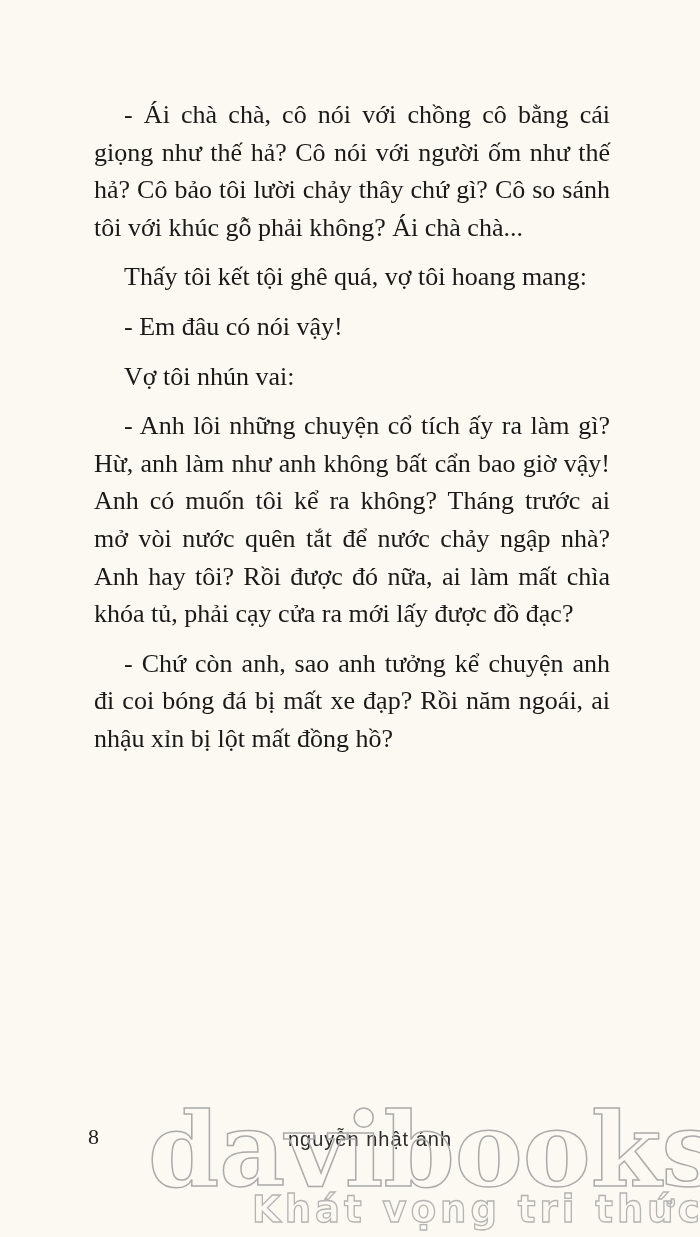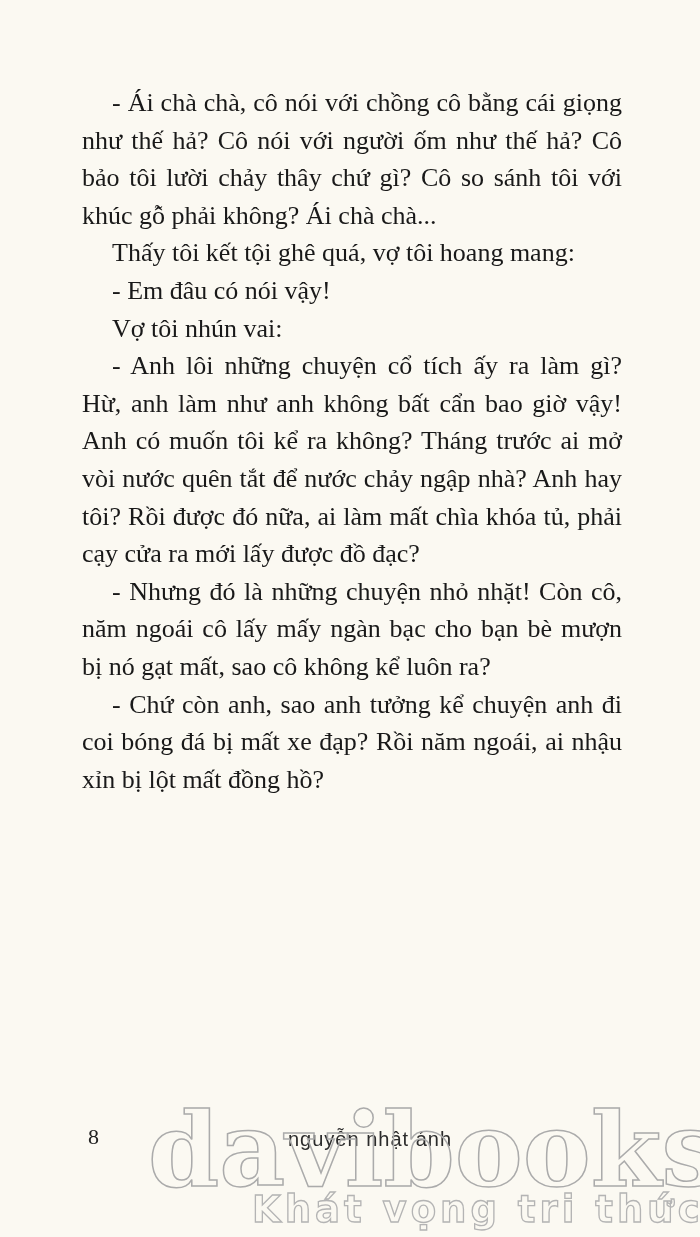--- a/index.html
+++ b/index.html
@@ -23,21 +23,21 @@
     position: absolute;
     left: 82px;
     top: 84px;
     width: 540px;
     color: #191919;
     font-size: 26px;
     line-height: 37.6px;
     text-align: justify;
   }
   .body-text p {
-    margin: 0;
+    margin: 12px;
     padding: 0;
     text-indent: 30px;
     font-family: Liberation Serif, serif;
   }
   .footer-pagenum {
     position: absolute;
     left: 88px;
     top: 1124px;
     font-size: 22px;
     color: #222222;
@@ -93,21 +93,20 @@
 <body>
 
 <div class="page">
 
   <div class="body-text">
     <p>- Ái chà chà, cô nói với chồng cô bằng cái giọng như thế hả? Cô nói với người ốm như thế hả? Cô bảo tôi lười chảy thây chứ gì? Cô so sánh tôi với khúc gỗ phải không? Ái chà chà...</p>
     <p>Thấy tôi kết tội ghê quá, vợ tôi hoang mang:</p>
     <p>- Em đâu có nói vậy!</p>
     <p>Vợ tôi nhún vai:</p>
     <p>- Anh lôi những chuyện cổ tích ấy ra làm gì? Hừ, anh làm như anh không bất cẩn bao giờ vậy! Anh có muốn tôi kể ra không? Tháng trước ai mở vòi nước quên tắt để nước chảy ngập nhà? Anh hay tôi? Rồi được đó nữa, ai làm mất chìa khóa tủ, phải cạy cửa ra mới lấy được đồ đạc?</p>
-    <p>- Nhưng đó là những chuyện nhỏ nhặt! Còn cô, năm ngoái cô lấy mấy ngàn bạc cho bạn bè mượn bị nó gạt mất, sao cô không kể luôn ra?</p>
     <p>- Chứ còn anh, sao anh tưởng kể chuyện anh đi coi bóng đá bị mất xe đạp? Rồi năm ngoái, ai nhậu xỉn bị lột mất đồng hồ?</p>
   </div>
 
   <div class="footer-pagenum">8</div>
 
   <div class="footer-running-title">nguyễn nhật ánh</div>
 
   <div class="watermark">
     <div class="watermark-main">davibooks</div>
     <div class="watermark-sub">Khát vọng tri thức</div>

